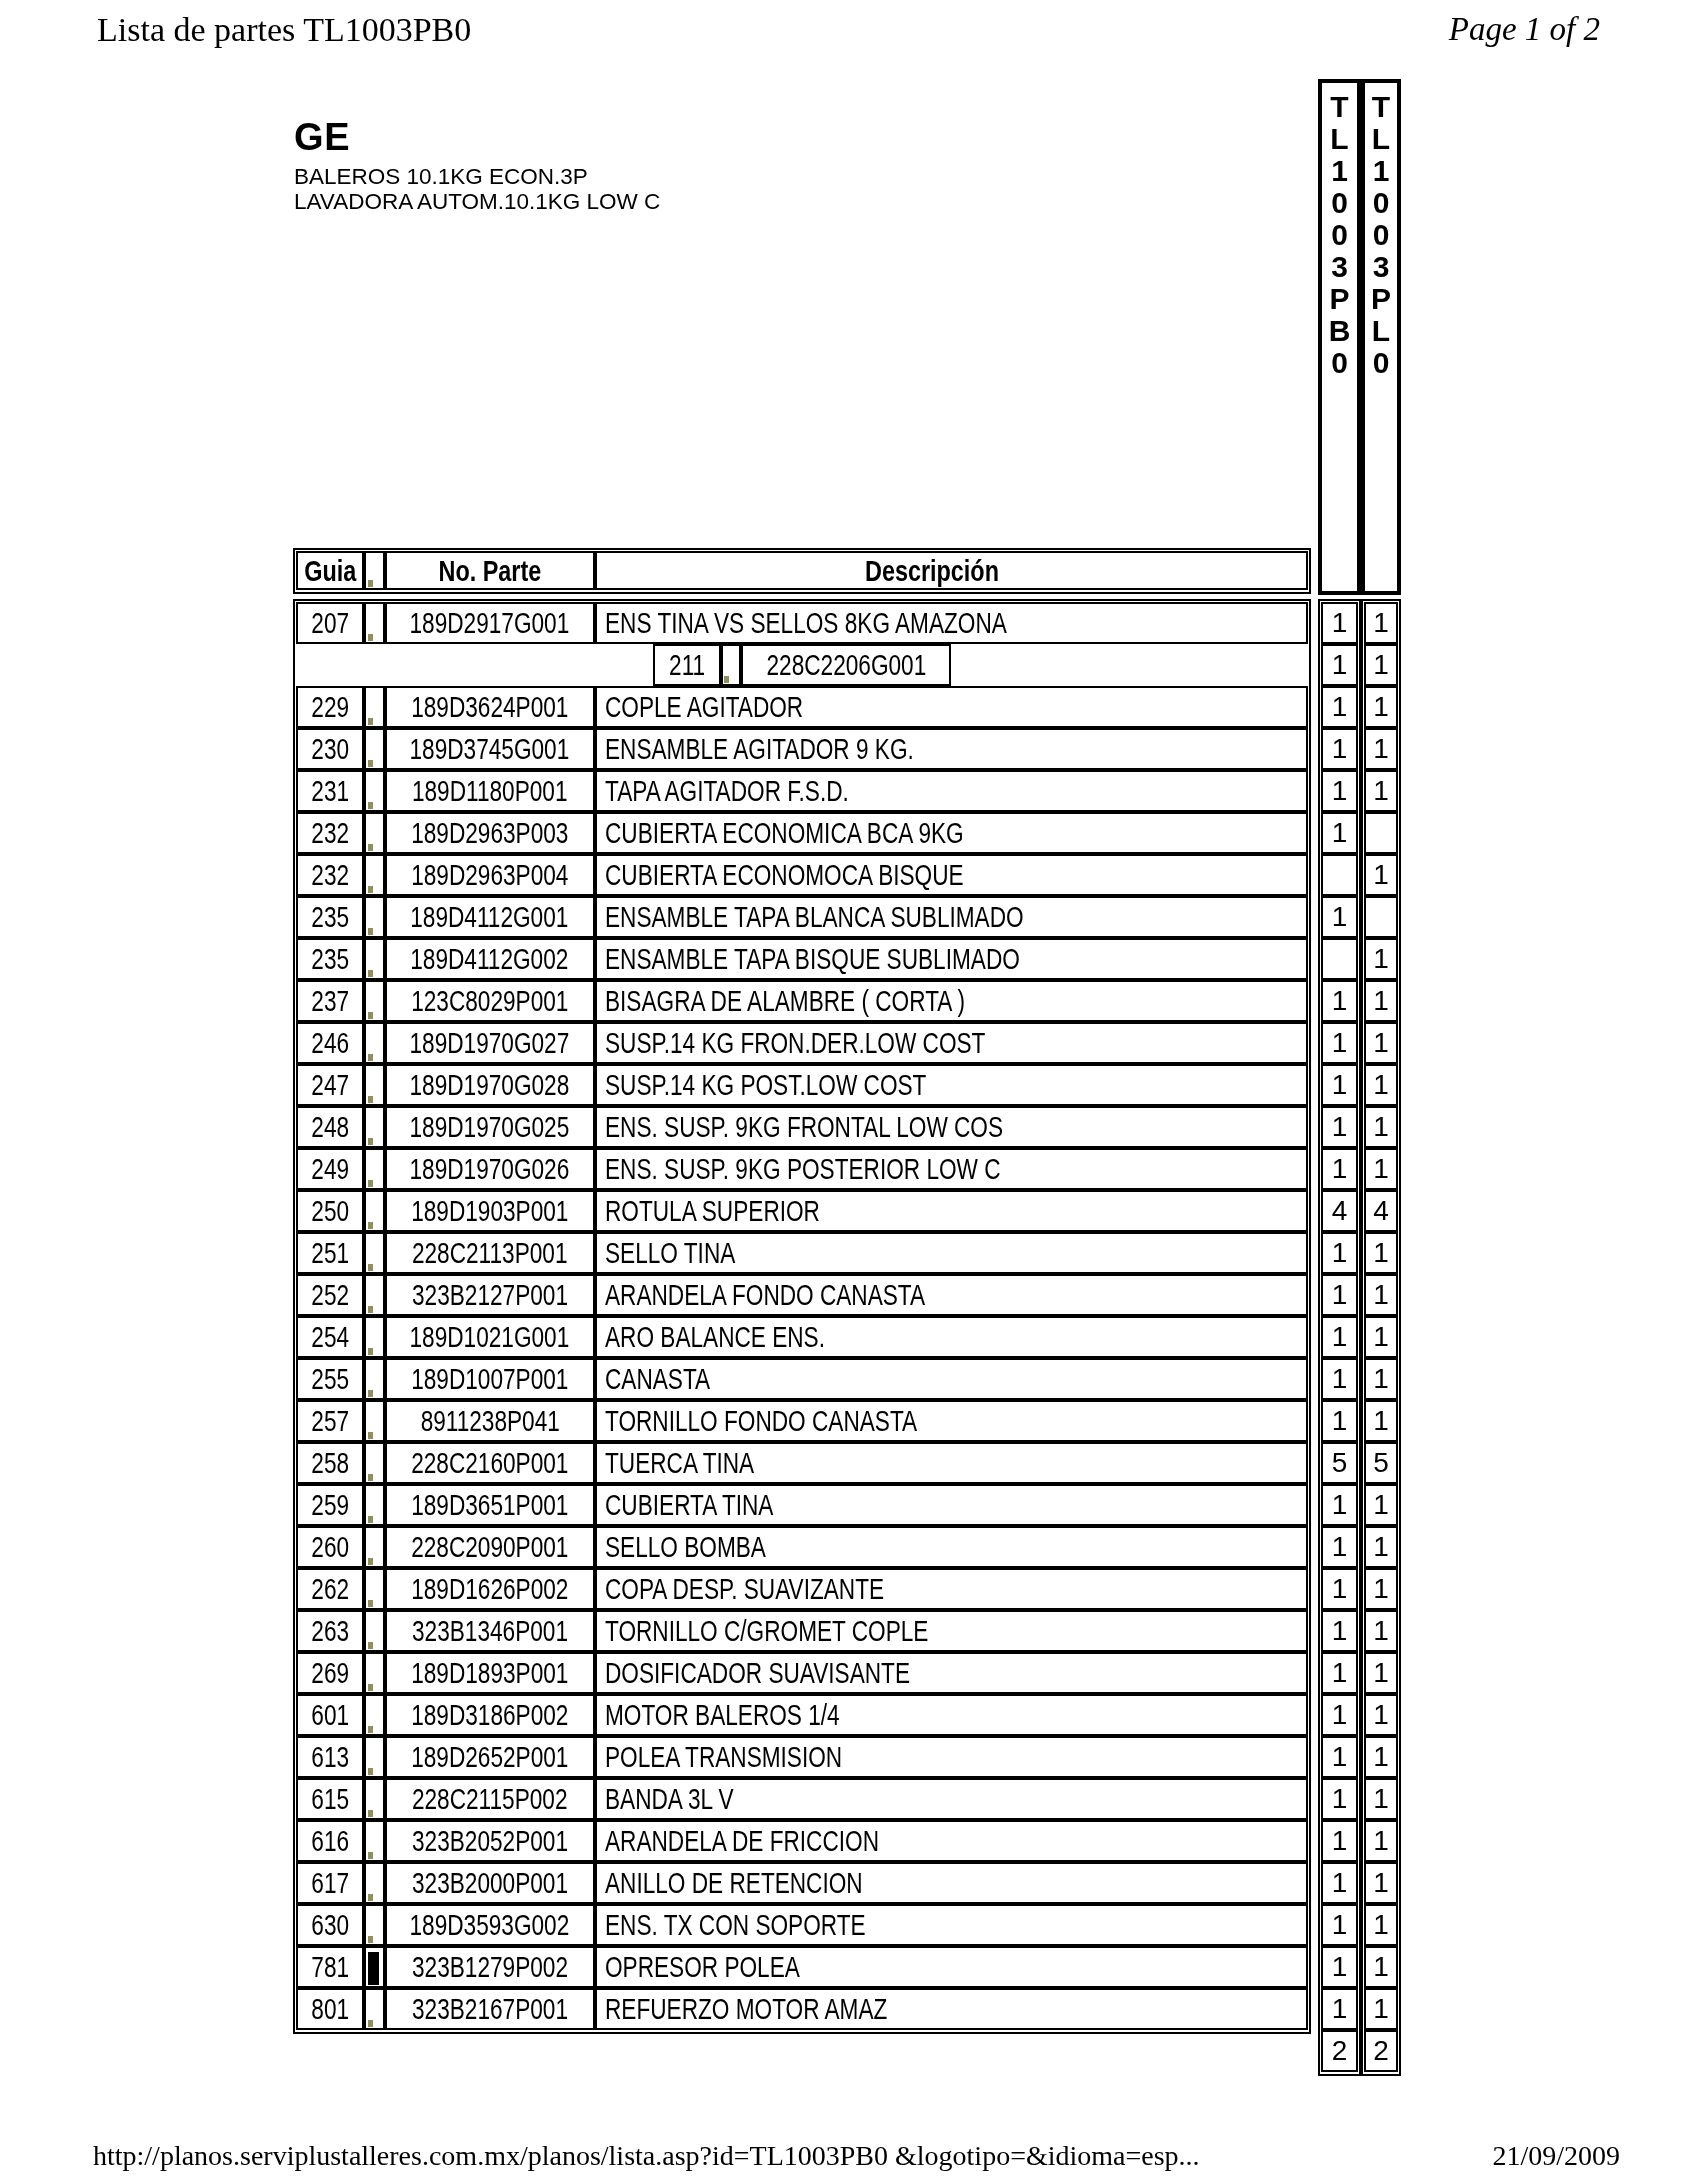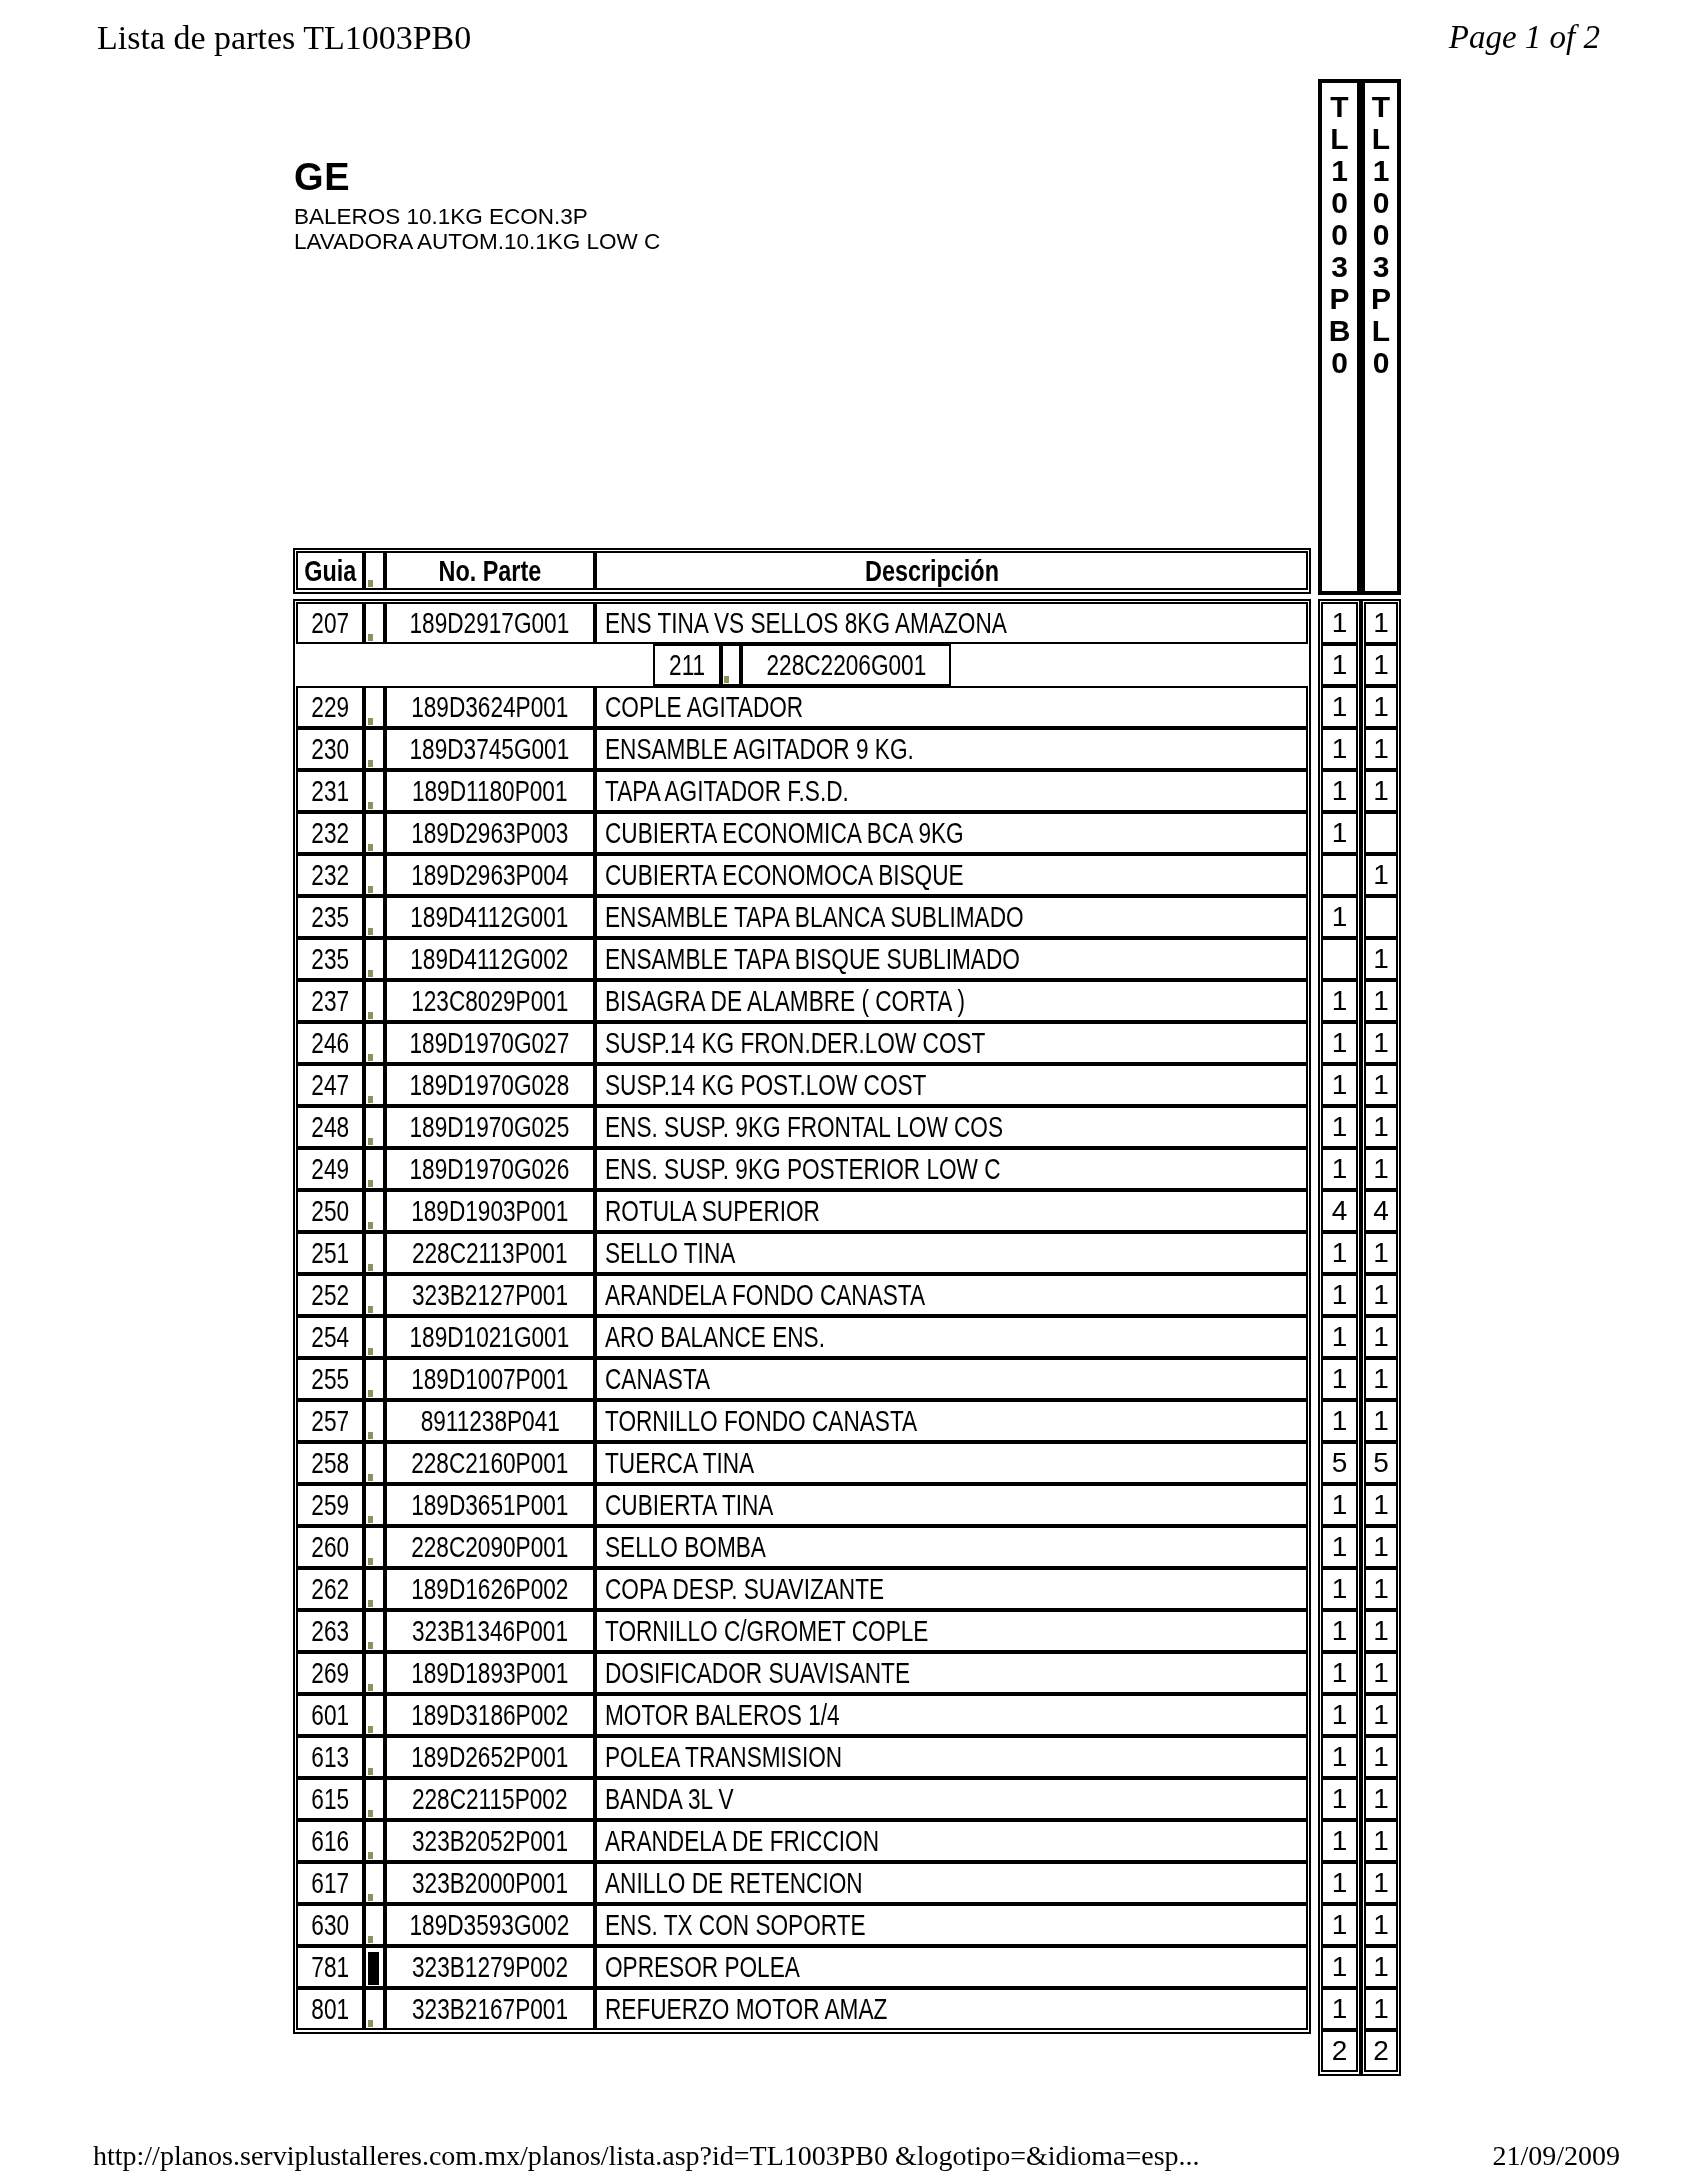--- a/index.html
+++ b/index.html
@@ -2,27 +2,27 @@
 <html style="font-size:10.6px"><head>
 <meta charset="utf-8">
 <style>
   html,body{margin:0;padding:0;background:#888;}
   .sheet{
     position:relative;width:1687px;height:2183px;background:#ffffff;
     font-family:"Liberation Sans",sans-serif;color:#000;overflow:hidden;
   }
   
   .topbar{
-    position:absolute;left:97px;right:87px;top:19px;
+    position:absolute;left:97px;right:87px;top:11px;
     display:flex;justify-content:space-between;align-items:flex-start;
     font-family:"Liberation Serif",serif;font-size:34px;line-height:1.1;
   }
   .pagenum{font-size:33px;font-style:italic;}
   
-  .brand{position:absolute;left:294px;top:118px;margin-top:40px;}
+  .brand{position:absolute;left:294px;top:118px;}
   .brand-logo{font-size:38px;font-weight:bold;line-height:1;letter-spacing:0.7px;}
   .brand-line{font-size:22.5px;line-height:24.5px;}
   .brand-line.first{margin-top:9.3px;}
   
   .vbox{
     position:absolute;top:79px;height:516px;border:4px solid #000;
     box-sizing:border-box;text-align:center;font-weight:bold;
     font-size:30px;line-height:32px;padding-top:8px;background:#fff;
   }
   .vbox1{left:1318px;width:43px;}

